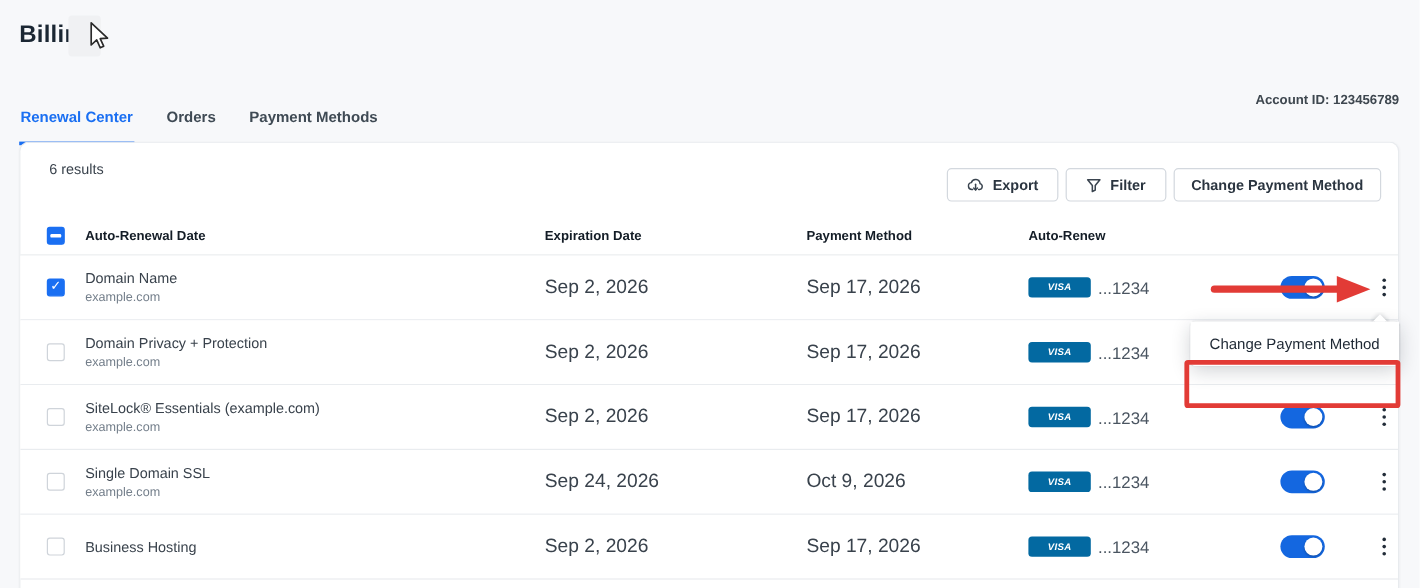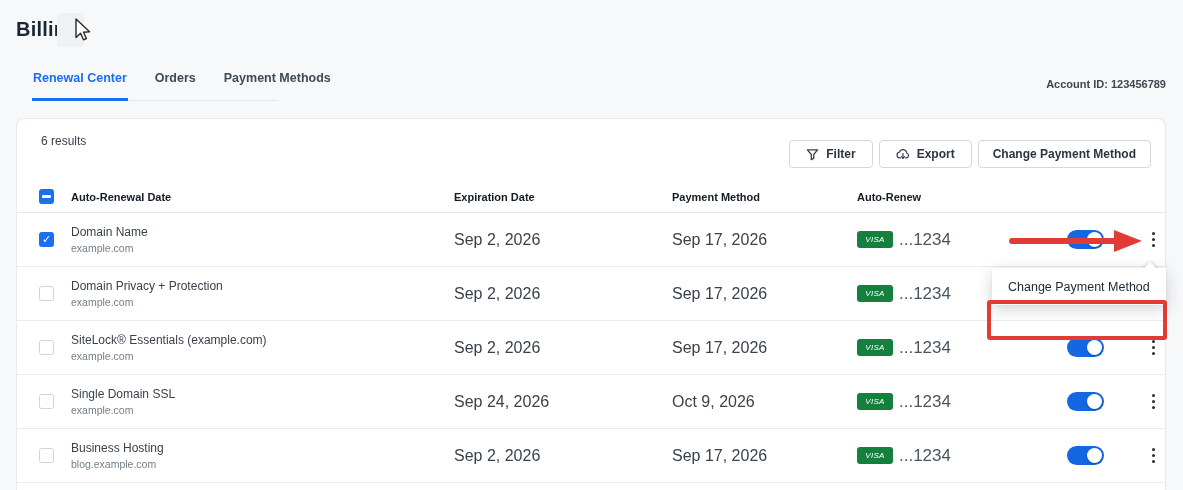--- a/index.html
+++ b/index.html
@@ -17,22 +17,22 @@
     position:absolute; left:57px; top:13px; width:27px; height:34px;
     background:#f0f1f3; border-radius:3px;
   }
   .cursor { position:absolute; left:72px; top:18px; z-index:30; }
   .account-id{
     position:absolute; right:17px; top:78px;
     font-size:11px; font-weight:600; color:#3e474f;
   }
   
   .tabs{
-    position:absolute; left:16px; top:68px; width:246px;
-    display:flex; gap:26px; border-bottom:1px solid #e3e6ea;margin-left:16px;
+    position:absolute; left:16px; top:88px; width:246px;
+    display:flex; gap:26px; border-bottom:1px solid #e3e6ea;
   }
   .tab{
     font-size:12.5px; font-weight:600; color:#3f4a54;
     padding:3px 1px 13px 1px; cursor:pointer; white-space:nowrap;
     border-bottom:3px solid transparent; margin-bottom:-1px;
   }
   .tab.active{ color:#1a6ff2; border-bottom-color:#1a6ff2; }
   
   .card{
     position:absolute; left:16px; top:118px; width:1150px; height:380px;
@@ -70,25 +70,25 @@
   .checkbox.checked, .checkbox.indeterminate{ background:#1a6ff2; border-color:#1a6ff2; }
   .checkbox .mark{ display:none; color:#fff; font-size:11px; font-weight:700; line-height:1; }
   .checkbox.checked .mark.check{ display:block; }
   .checkbox .dash{ display:none; width:9px; height:2.5px; background:#fff; border-radius:1px; }
   .checkbox.indeterminate .dash{ display:block; }
   .prod-name{ font-size:12px; color:#39424c; }
   .prod-domain{ font-size:10.5px; color:#747f8b; margin-top:3px; }
   .date-cell{ font-size:16px; color:#39424c; }
   .pay-cell{ display:flex; align-items:center; gap:6px; }
   .visa-badge{
-    width:36px; height:17px; background:#15803d; border-radius:3px;
+    width:52px; height:17px; background:#0369a1; border-radius:3px;
     display:flex; align-items:center; justify-content:center;
-    color:#fff; font-size:8px; font-weight:400; font-style:italic; letter-spacing:.3px;
-  }
-  .last4{ font-size:17px; color:#4a5561; }
+    color:#fff; font-size:8px; font-weight:700; font-style:italic; letter-spacing:.3px;
+  }
+  .last4{ font-size:14px; color:#4a5561; }
   .toggle{
     width:37px; height:19px; border-radius:10px; background:#c7ccd2;
     position:relative; margin-left:7px; cursor:pointer;
   }
   .toggle.on{ background:#1467e0; }
   .toggle .knob{
     position:absolute; top:2px; left:2px; width:15px; height:15px;
     border-radius:50%; background:#fff; box-shadow:0 1px 2px rgba(0,0,0,.25);
   }
   .toggle.on .knob{ left:auto; right:2px; }
@@ -135,34 +135,34 @@
   <div class="tab">Orders</div>
   <div class="tab">Payment Methods</div>
 </div>
 
 <div class="account-id">Account ID: 123456789</div>
 
 <div class="card">
   <div class="results-count">6 results</div>
 
   <div class="card-actions">
-    <button class="btn">
-      <svg width="13" height="13" viewBox="0 0 14 14" fill="none" stroke="#3a444f" stroke-width="1.4" stroke-linejoin="round">
-          <path d="M1.5 2h11l-4.2 5v4.2l-2.6 1.3V7z"></path>
-        </svg>
-      <span>Filter</span>
-    </button>
     <button class="btn">
       <svg width="14" height="14" viewBox="0 0 16 16" fill="none" stroke="#3a444f" stroke-width="1.4" stroke-linecap="round" stroke-linejoin="round">
           <path d="M5.2 12.5H4.5a3.3 3.3 0 0 1-.6-6.55 4.3 4.3 0 0 1 8.35.9A2.9 2.9 0 0 1 11.8 12.5h-.9"></path>
           <path d="M8 7.5v5.2"></path>
           <path d="M6.2 11l1.8 1.9L9.8 11"></path>
         </svg>
       <span>Export</span>
     </button>
+    <button class="btn">
+      <svg width="13" height="13" viewBox="0 0 14 14" fill="none" stroke="#3a444f" stroke-width="1.4" stroke-linejoin="round">
+          <path d="M1.5 2h11l-4.2 5v4.2l-2.6 1.3V7z"></path>
+        </svg>
+      <span>Filter</span>
+    </button>
     <button class="btn primary-outline">
       <span>Change Payment Method</span>
     </button>
   </div>
 
   <div class="thead">
     <div class="cell-check">
       <div class="checkbox indeterminate">
           <span class="dash"></span>
         </div>
@@ -288,21 +288,20 @@
           </div>
     </div>
   </div>
 
   <div class="trow">
     <div class="cell-check">
       <div class="checkbox"></div>
     </div>
     <div>
       <div class="prod-name">Business Hosting</div>
-      <div class="prod-domain">blog.example.com</div>
     </div>
     <div class="date-cell">Sep 2, 2026</div>
     <div class="date-cell">Sep 17, 2026</div>
     <div class="pay-cell">
       <span class="visa-badge">VISA</span>
       <span class="last4">...1234</span>
     </div>
     <div>
       <div class="toggle on">
             <span class="knob"></span>

